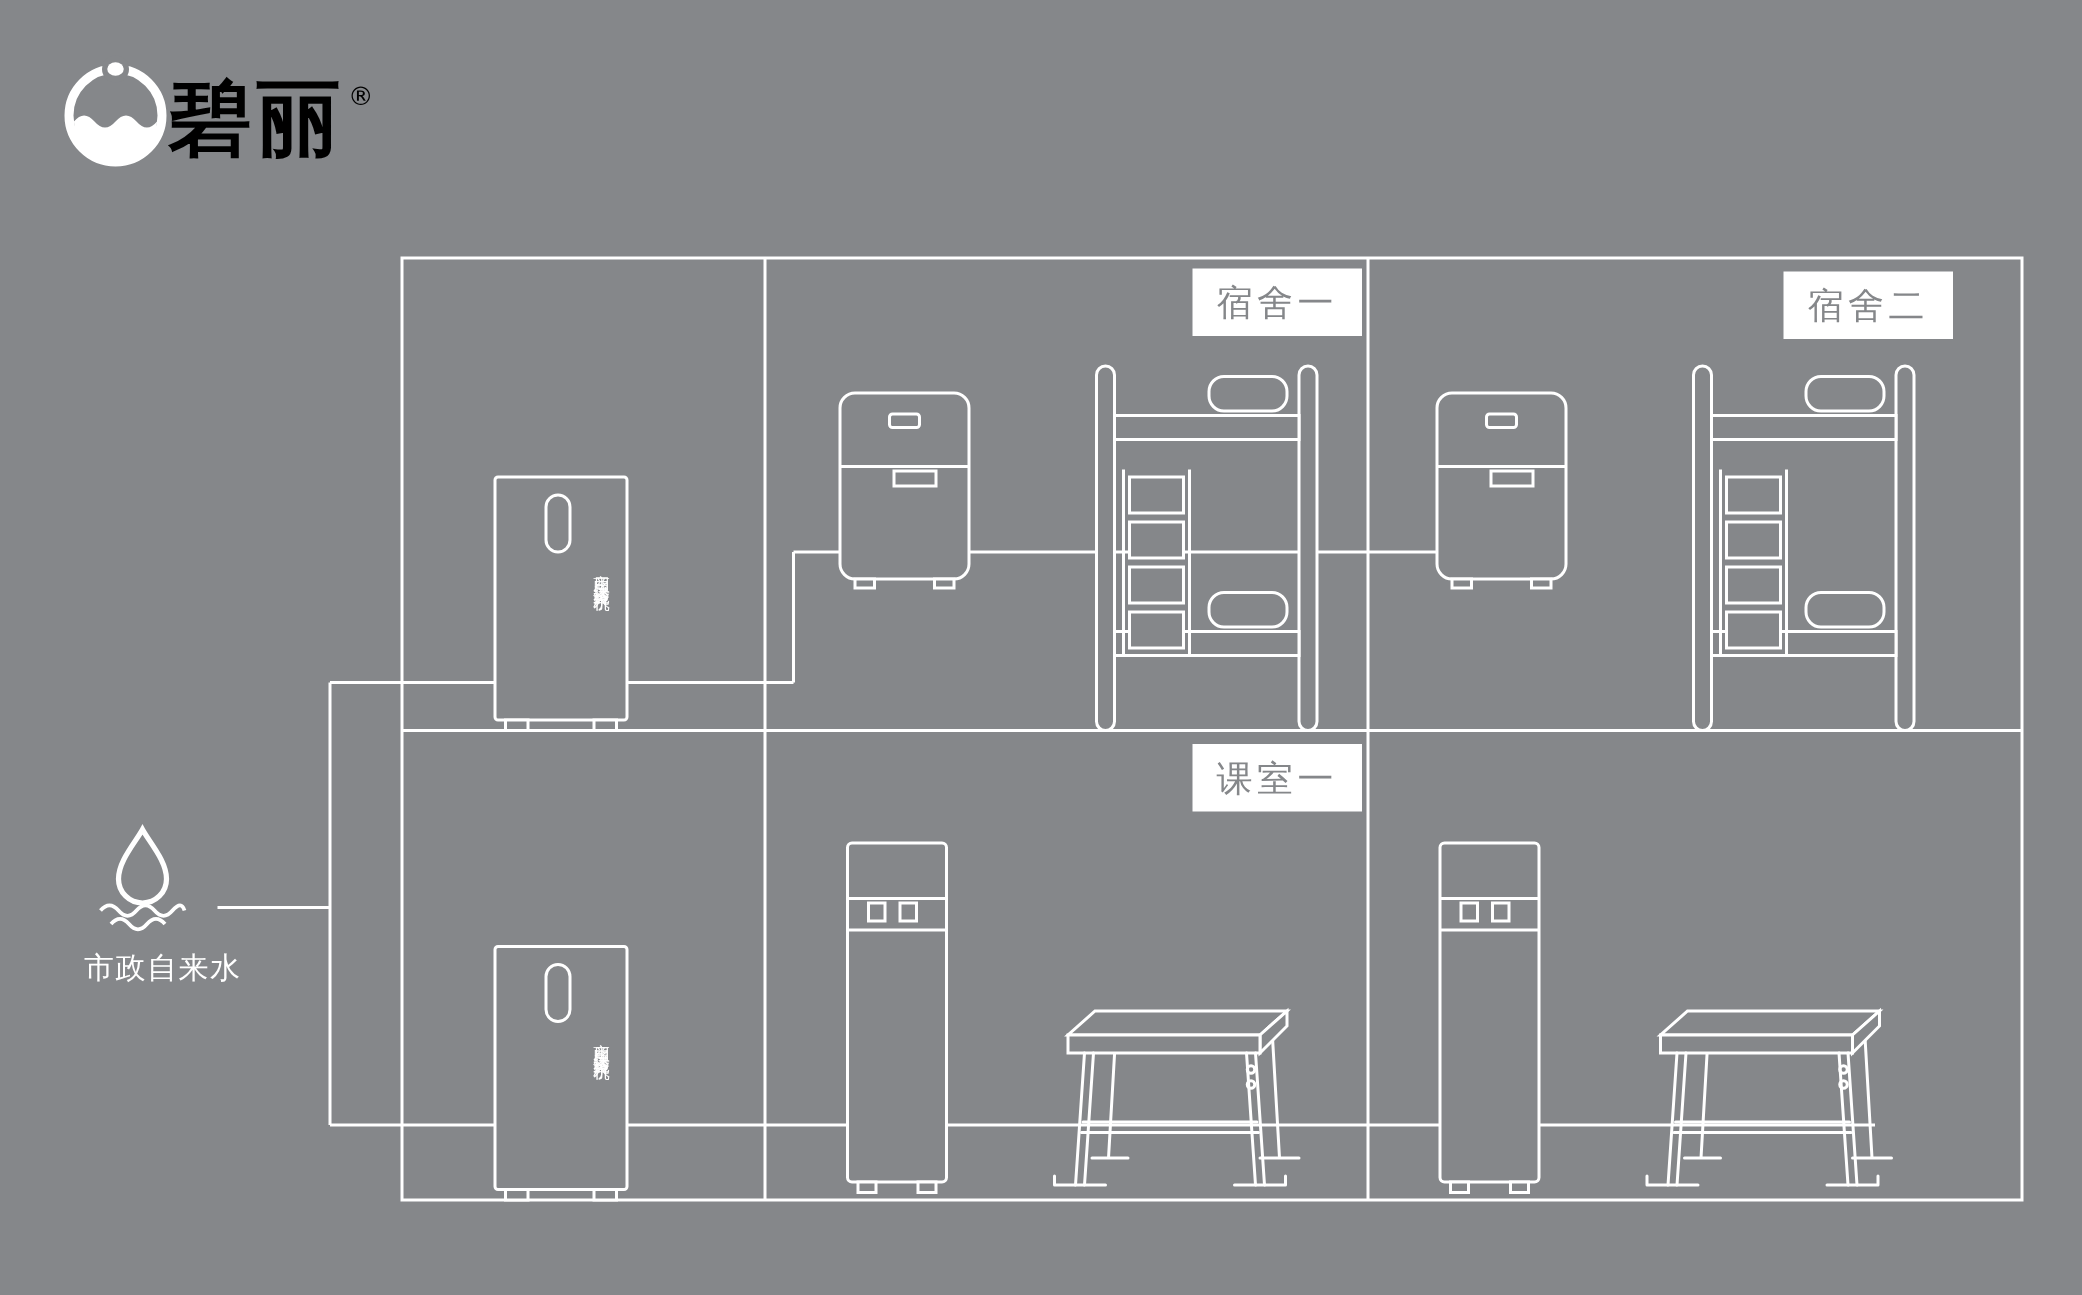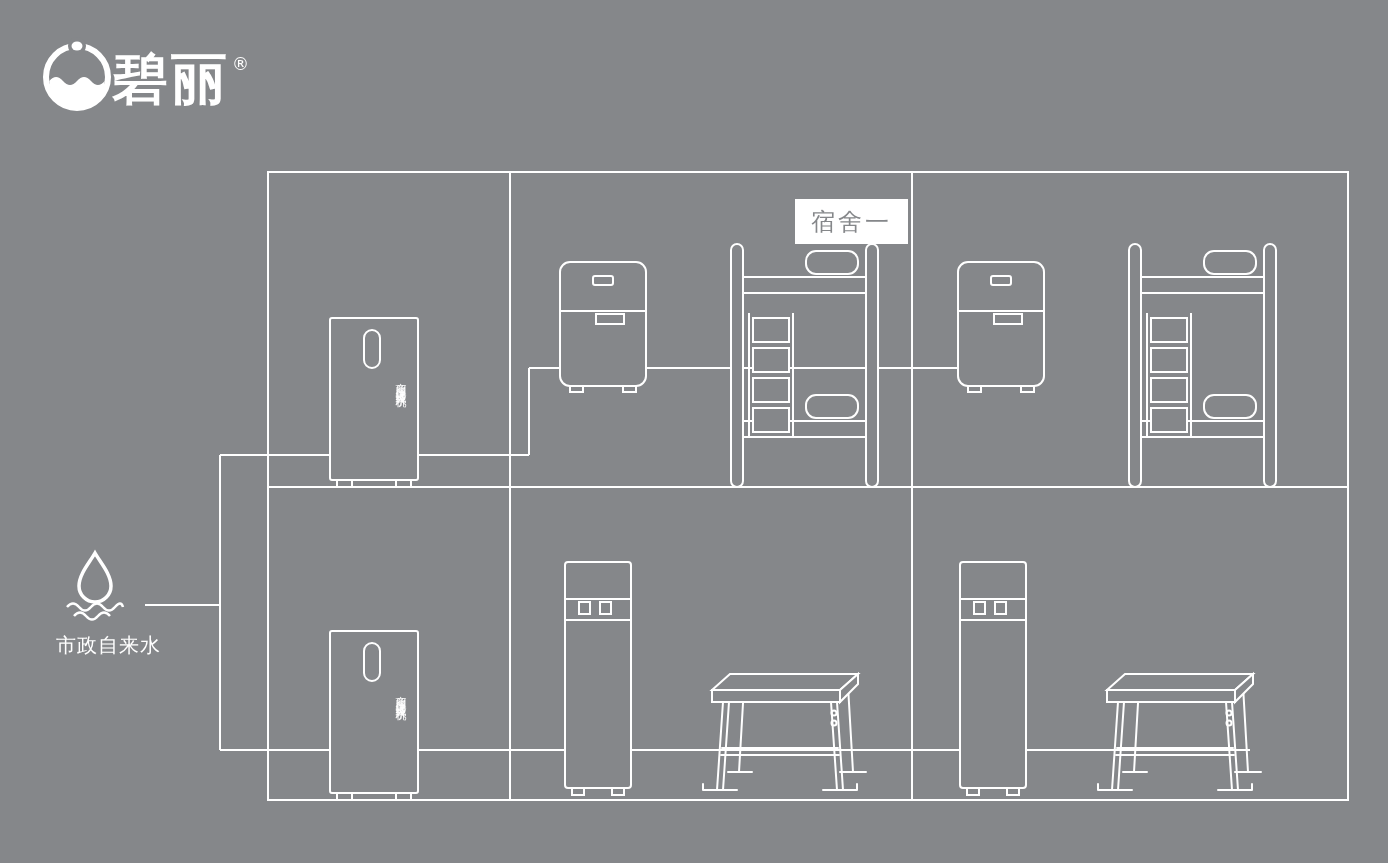--- a/index.html
+++ b/index.html
@@ -15,21 +15,21 @@
   .room-label{
     position:absolute;width:113px;height:45px;background:#fff;color:var(--bg);
     display:flex;align-items:center;justify-content:center;
     font-size:24px;letter-spacing:3px;font-weight:500;
   }
   .ro-label{
     position:absolute;writing-mode:vertical-rl;text-orientation:upright;
     color:#fff;font-size:11px;letter-spacing:2px;line-height:1;height:110px;
   }
   .logo-text{
-    position:absolute;left:112px;top:42px;color:#ffffff;font-size:56px;
+    position:absolute;left:112px;top:42px;color:#000000;font-size:56px;
     font-weight:bold;letter-spacing:3px;white-space:nowrap;
   }
   .reg{font-size:17px;vertical-align:28px;margin-left:2px;font-weight:normal;}
   .source-label{
     position:absolute;left:33px;top:632px;width:128px;text-align:right;
     color:#fff;font-size:20px;letter-spacing:1px;
   }
 </style>
 </head>
 <body>
@@ -129,18 +129,20 @@
     <use href="#school-desk" x="395"></use>
 
   </svg>
 
   <div class="logo-text">
     <span>碧丽</span><span class="reg">®</span>
   </div>
 
   <div class="source-label">市政自来水</div>
 
-  <div class="room-label" style="left:795px;top:199px">宿舍一</div>
+  <div class="room-label" style="left:795px;top:179px">宿舍一</div>
+  <div class="room-label" style="left:1189px;top:181px">宿舍二</div>
+  <div class="room-label" style="left:795px;top:496px">课室一</div>
 
   <div class="ro-label" style="left:395px;top:374px">商用反渗透纯水机</div>
   <div class="ro-label" style="left:395px;top:687px">商用反渗透纯水机</div>
 
 </div>
 
 </body></html>

